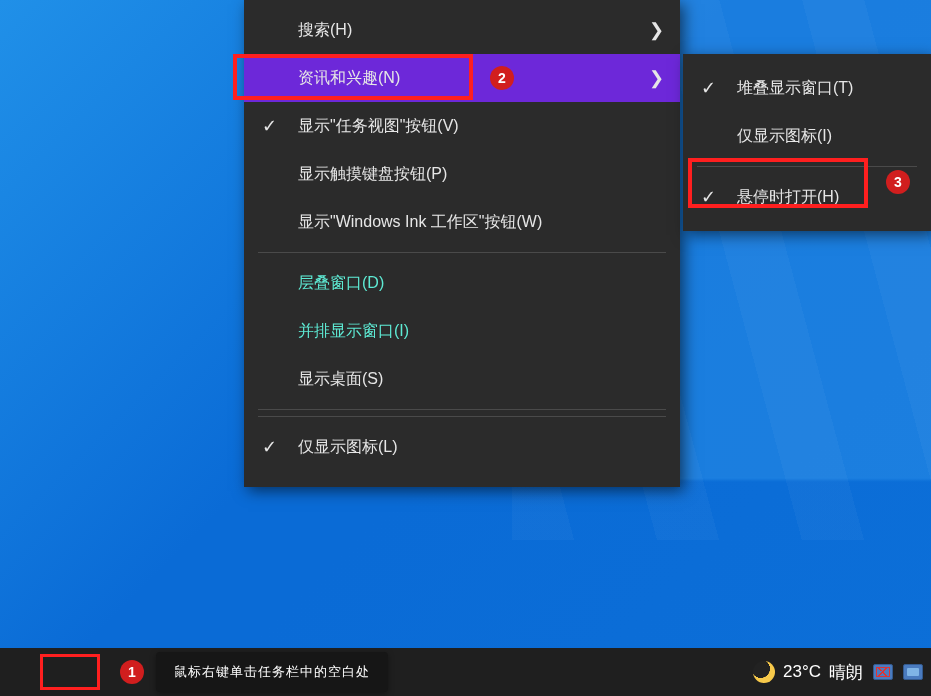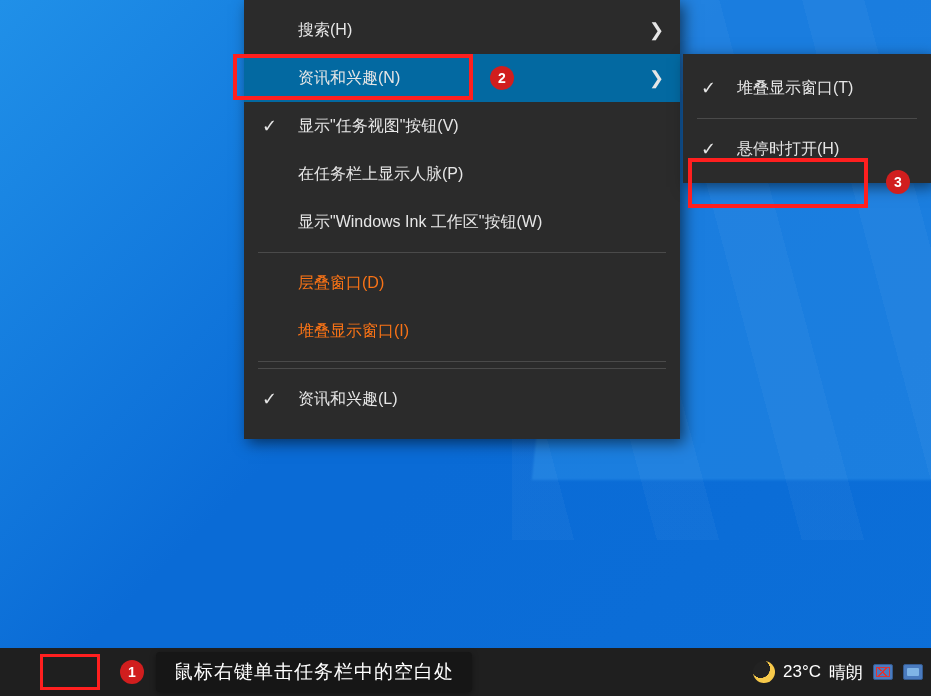--- a/index.html
+++ b/index.html
@@ -40,21 +40,21 @@
     color:#fff; font-size:14px; font-weight:600;
     display:flex; align-items:center; justify-content:center;
     position:absolute; z-index:30;
   }
   .badge-1 { left:120px; bottom:12px; }
 
   .instruction-bubble{
     position:absolute; left:156px; bottom:4px; height:40px;
     padding:0 18px;
     background:#161616; color:#fff; border-radius:4px;
-    display:flex; align-items:center; font-size:19px; letter-spacing:1px;
+    display:flex; align-items:center; font-size:13px; letter-spacing:1px;
     box-shadow:0 2px 6px rgba(0,0,0,.4); z-index:15;
   }
 
   .taskbar-right { position:absolute; right:8px; bottom:0; height:48px; display:flex; align-items:center; gap:10px; z-index:11;margin-top:16px; }
   .weather { display:flex; align-items:center; gap:8px; color:#fff; font-size:17px; }
   .moon-icon { width:22px; height:22px; border-radius:50%;
     background: radial-gradient(circle at 35% 35%, #222 45%, transparent 46%), #f7c94a;
   }
   .tray-ic { width:20px; height:16px; background:#4a7bbf; border:1px solid #335a8e; border-radius:2px; position:relative; }
   .tray-ic.red::after{content:"";position:absolute;left:2px;top:2px;right:2px;bottom:2px;border:1px solid #d33; background:linear-gradient(45deg, transparent 45%, #d33 45% 55%, transparent 55%), linear-gradient(-45deg, transparent 45%, #d33 45% 55%, transparent 55%);}
@@ -68,22 +68,22 @@
   .menu-main { left:244px; top:0; width:436px; padding:6px 0 16px; }
   .menu-sub  { left:683px; top:54px; width:248px; padding:10px 0; }
 
   .menu-item {
     display:flex; align-items:center; height:48px;
     padding:0 22px 0 54px; position:relative; cursor:default;
     white-space:nowrap;
   }
   .menu-item .chev { position:absolute; right:16px; top:50%; transform:translateY(-50%); color:#e6e6e6; font-size:18px; }
   .menu-item .check { position:absolute; left:18px; top:50%; transform:translateY(-50%); font-size:18px; }
-  .menu-item.hover { background:#0369a1; }
-  .menu-item.disabled { color:#f97316; }
+  .menu-item.hover { background:#6d28d9; }
+  .menu-item.disabled { color:#5eead4; }
   .menu-sep { height:1px; background:#4a4a4a; margin:6px 14px; }
 
   .hl-red { position:absolute; border:4px solid #ff1f1f; z-index:25; pointer-events:none; }
   .hl-main { left:233px; top:54px; width:240px; height:46px; }
   .hl-sub  { left:688px; top:158px; width:180px; height:50px; }
 
   .badge-2 { left:490px; top:66px; }
   .badge-3 { left:886px; top:170px; }
 
   
@@ -103,44 +103,50 @@
   </div>
   <div class="menu-item hover">
     <span>资讯和兴趣(N)</span>
     <span class="chev">❯</span>
   </div>
   <div class="menu-item">
     <span class="check">✓</span>
     <span>显示"任务视图"按钮(V)</span>
   </div>
   <div class="menu-item">
-    <span>在任务栏上显示人脉(P)</span>
+    <span>显示触摸键盘按钮(P)</span>
   </div>
   <div class="menu-item">
     <span>显示"Windows Ink 工作区"按钮(W)</span>
   </div>
   <div class="menu-sep"></div>
   <div class="menu-item disabled">
     <span>层叠窗口(D)</span>
   </div>
   <div class="menu-item disabled">
-    <span>堆叠显示窗口(I)</span>
+    <span>并排显示窗口(I)</span>
+  </div>
+  <div class="menu-item">
+    <span>显示桌面(S)</span>
   </div>
   <div class="menu-sep"></div>
   <div class="menu-sep"></div>
   <div class="menu-item">
     <span class="check">✓</span>
-    <span>资讯和兴趣(L)</span>
+    <span>仅显示图标(L)</span>
   </div>
 </div>
 
 <div class="menu menu-sub">
   <div class="menu-item">
     <span class="check">✓</span>
     <span>堆叠显示窗口(T)</span>
+  </div>
+  <div class="menu-item">
+    <span>仅显示图标(I)</span>
   </div>
   <div class="menu-sep"></div>
   <div class="menu-item">
     <span class="check">✓</span>
     <span>悬停时打开(H)</span>
   </div>
 </div>
 
 <div class="hl-red hl-main"></div>
 <div class="hl-red hl-sub"></div>

